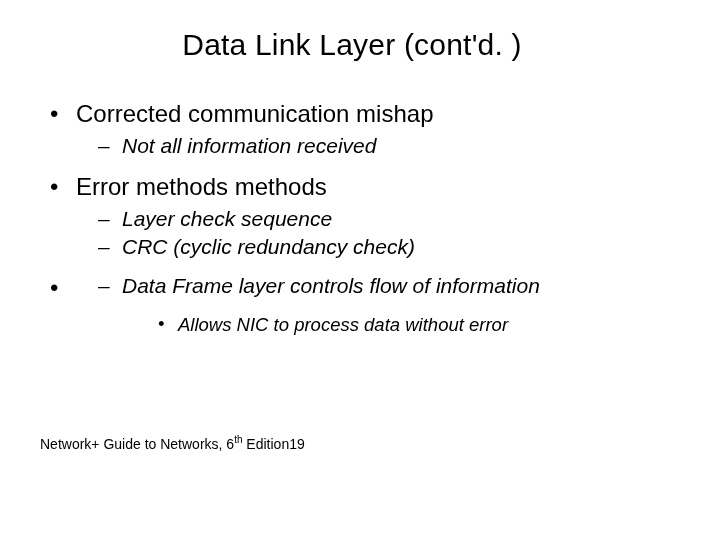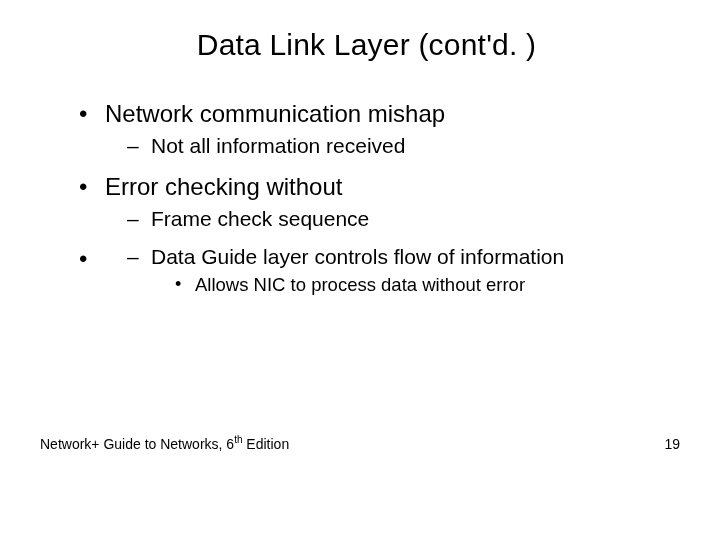--- a/index.html
+++ b/index.html
@@ -10,21 +10,21 @@
     background: #ffffff;
     font-family: Arial, Helvetica, sans-serif;
     color: #000000;
     position: relative;
     overflow: hidden;
   }
   .slide {
     box-sizing: border-box;
     width: 720px;
     height: 476px;
-    padding: 28px 40px 0 53px;
+    padding: 28px 40px 0 24px;
     position: relative;
   }
   .title {
     text-align: center;
     font-size: 30px;
     font-weight: 400;
     margin: 0 0 36px 0;
     letter-spacing: 0.2px;
   }
   ul.level1 {
@@ -49,32 +49,33 @@
   ul.level2 {
     list-style: none;
     padding: 0;
     margin: 2px 0 10px 0;
   }
   ul.level2 > li {
     position: relative;
     font-size: 21px;
     line-height: 1.35;
     padding-left: 46px;
+    font-style: italic;
   }
   ul.level2 > li::before {
     content: "–";
     position: absolute;
     left: 22px;
     top: 0;
     font-size: 21px;
   }
   ul.level3 {
     list-style: none;
     padding: 0;
-    margin: 0;
+    margin: 12px;
   }
   ul.level3 > li {
     position: relative;
     font-size: 18.5px;
     line-height: 1.4;
     padding-left: 44px;
   }
   ul.level3 > li::before {
     content: "•";
     position: absolute;
@@ -82,59 +83,62 @@
     top: 0;
     font-size: 18px;
   }
   .footer {
     position: absolute;
     left: 40px;
     right: 40px;
     bottom: 24px;
     font-size: 14px;
     display: flex;
-    justify-content: space-between;
+    justify-content: flex-start;
     align-items: baseline;
   }
   .footer .ord {
     font-size: 10px;
     vertical-align: super;
   }
 </style>
 </head>
 <body>
 
 <div class="slide">
 
   <h1 class="title">Data Link Layer (cont'd. )</h1>
 
   <ul class="level1">
 
     <li>
-      <span>Network communication mishap</span>
+      <span>Corrected communication mishap</span>
       <ul class="level2">
         <li>
           <span>Not all information received</span>
         </li>
       </ul>
     </li>
 
     <li>
-      <span>Error checking without</span>
+      <span>Error methods methods</span>
       <ul class="level2">
         <li>
-          <span>Frame check sequence</span>
+          <span>Layer check sequence</span>
+        </li>
+        <li>
+          <span>CRC (cyclic redundancy check)</span>
         </li>
       </ul>
     </li>
 
     <li>
       <ul class="level2">
         <li>
-          <span>Data Guide layer controls flow of information</span>
+          <span>Data Frame layer controls flow of information</span>
           <ul class="level3">
             <li>
               <span>Allows NIC to process data without error</span>
             </li>
           </ul>
         </li>
       </ul>
     </li>
 
   </ul>

